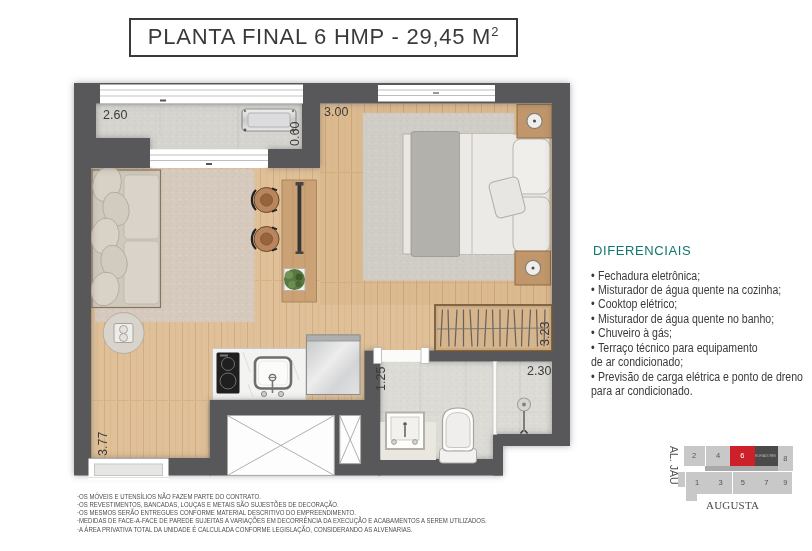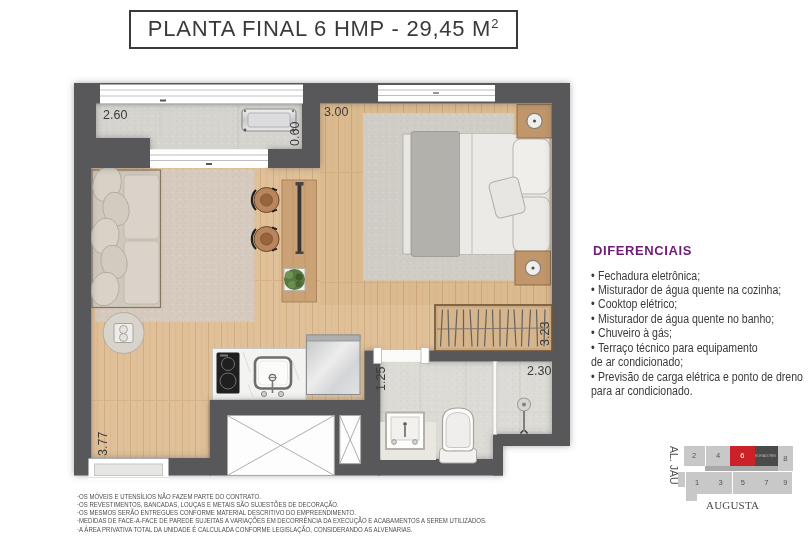--- a/index.html
+++ b/index.html
@@ -344,23 +344,23 @@
 
 <g>
       <text x="549" y="346" font-size="12.5" fill="#3a3a3a" transform="rotate(-90 549 346)">3.23</text>
     </g>
 
 <g>
       <text x="527" y="375" font-size="12.5" fill="#3a3a3a">2.30</text>
     </g>
 </svg>
 
-<div class="abs" style="left:129px;top:10px;width:385px;height:34.5px;border:2px solid #3a3a3a;display:flex;align-items:center;justify-content:center;font-size:22px;letter-spacing:0.75px;color:#3a3a3a;white-space:nowrap;">PLANTA FINAL 6 HMP - 29,45 M<span style="font-size:13px;margin-top:-11px;">2</span></div>
-
-<div class="abs" style="left:593px;top:243px;font-size:13px;font-weight:bold;letter-spacing:0.6px;color:#701a75;">DIFERENCIAIS</div>
+<div class="abs" style="left:129px;top:18px;width:385px;height:34.5px;border:2px solid #3a3a3a;display:flex;align-items:center;justify-content:center;font-size:22px;letter-spacing:0.75px;color:#3a3a3a;white-space:nowrap;">PLANTA FINAL 6 HMP - 29,45 M<span style="font-size:13px;margin-top:-11px;">2</span></div>
+
+<div class="abs" style="left:593px;top:243px;font-size:13px;font-weight:normal;letter-spacing:0.6px;color:#0f766e;">DIFERENCIAIS</div>
 
 <div class="abs" style="left:591px;top:268.5px;font-size:12px;line-height:14.45px;color:#3a3a3a;white-space:nowrap;transform:scaleX(0.88);transform-origin:left top;">
 <div><span style="display:inline-block;width:8px;">•</span>Fechadura eletrônica;</div>
 <div><span style="display:inline-block;width:8px;">•</span>Misturador de água quente na cozinha;</div>
 <div><span style="display:inline-block;width:8px;">•</span>Cooktop elétrico;</div>
 <div><span style="display:inline-block;width:8px;">•</span>Misturador de água quente no banho;</div>
 <div><span style="display:inline-block;width:8px;">•</span>Chuveiro à gás;</div>
 <div><span style="display:inline-block;width:8px;">•</span>Terraço técnico para equipamento</div>
 <div>de ar condicionado;</div>
 <div><span style="display:inline-block;width:8px;">•</span>Previsão de carga elétrica e ponto de dreno</div>

